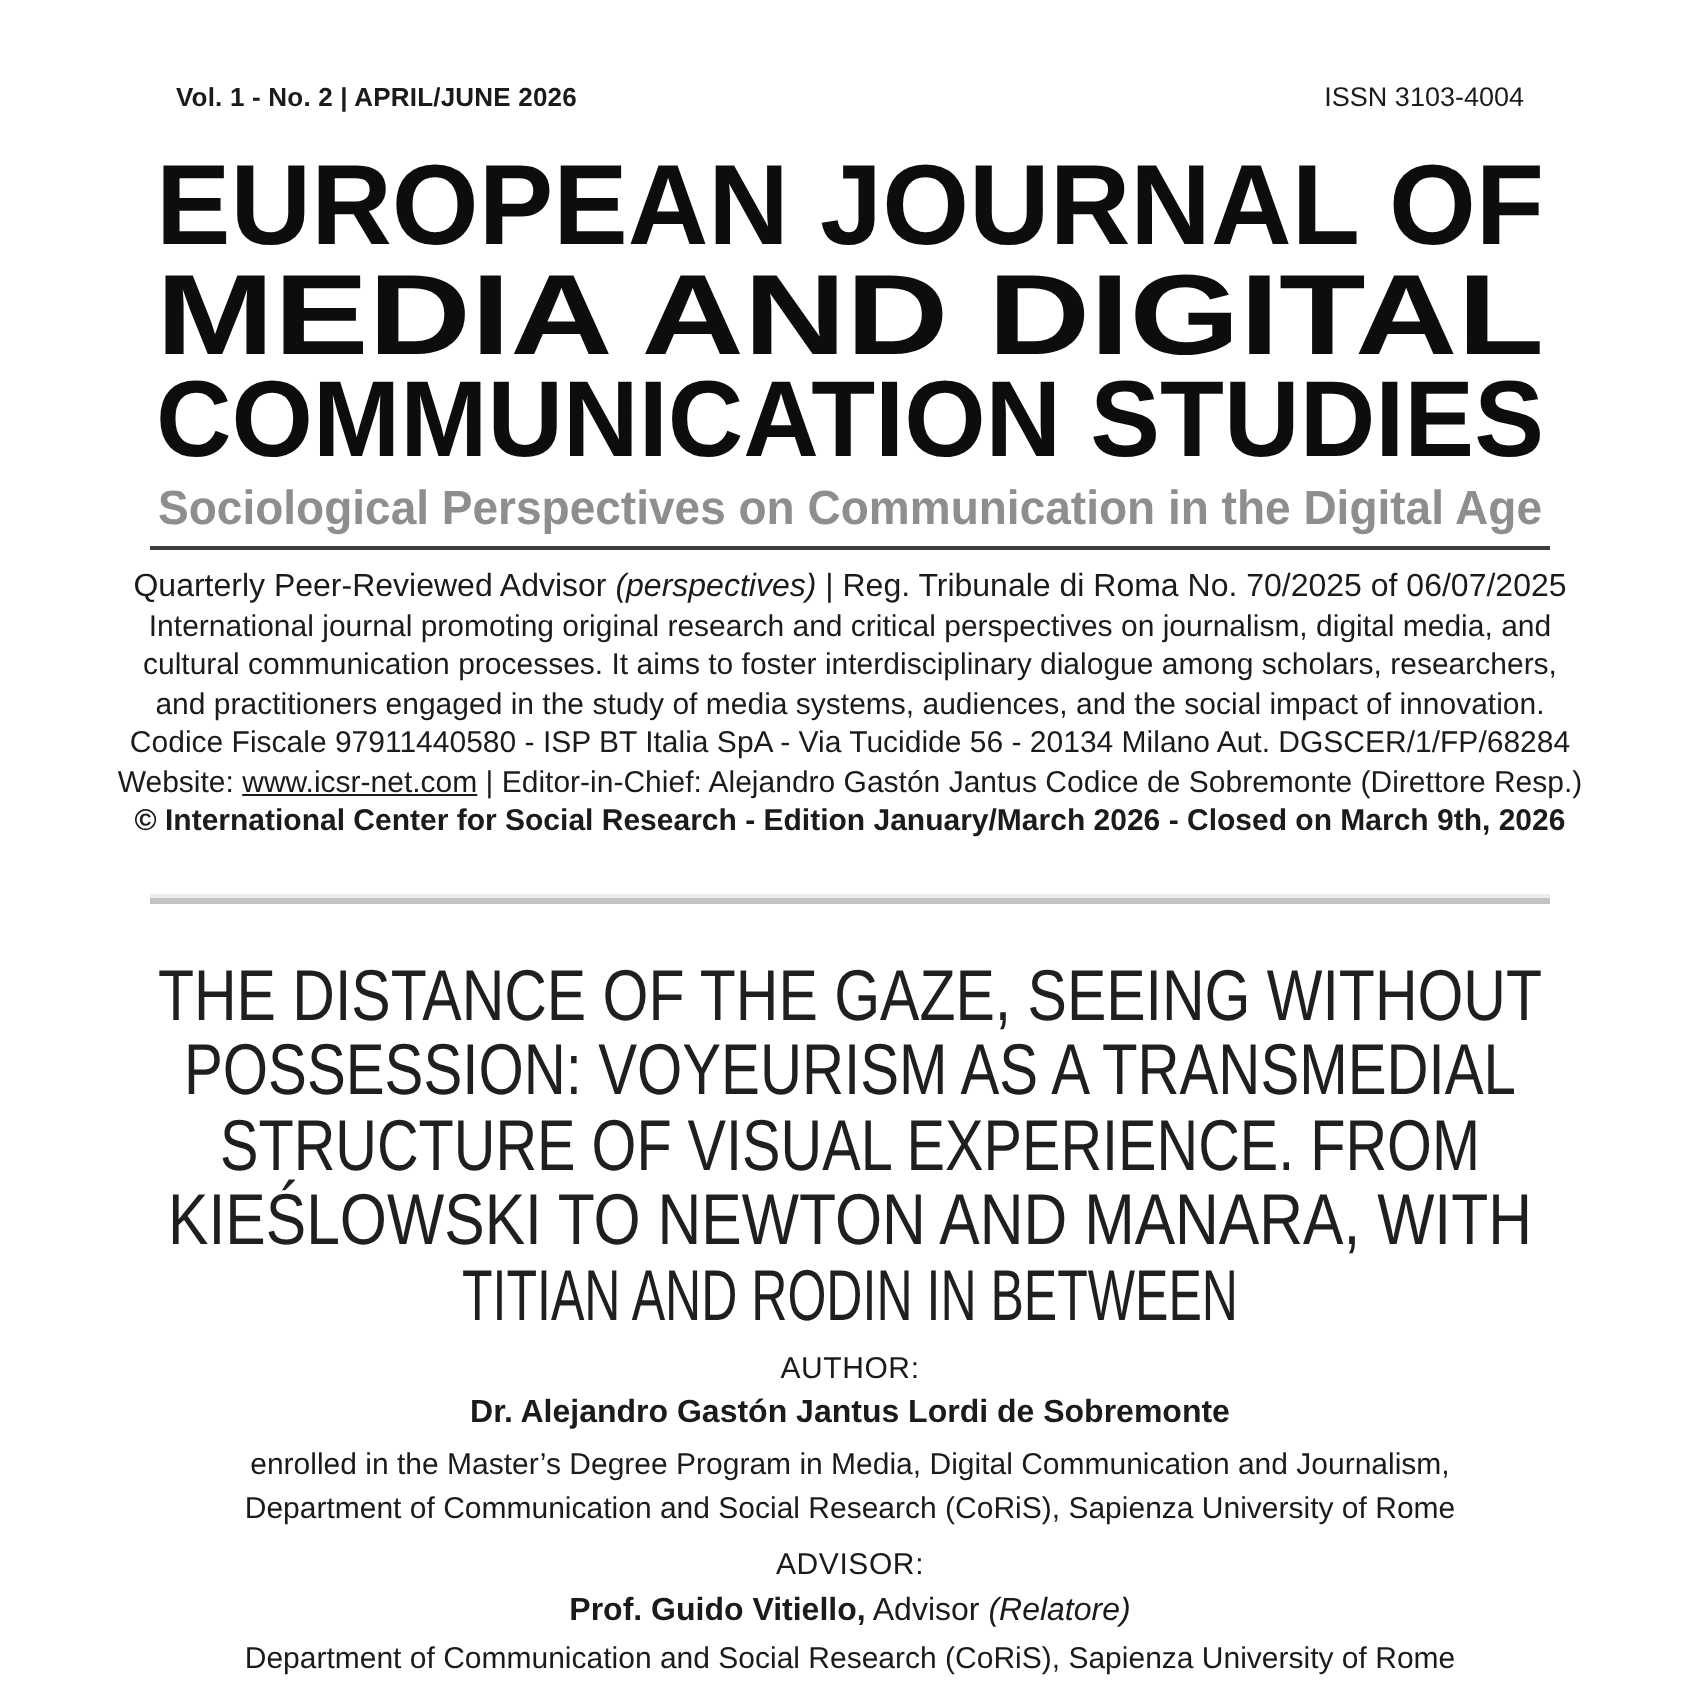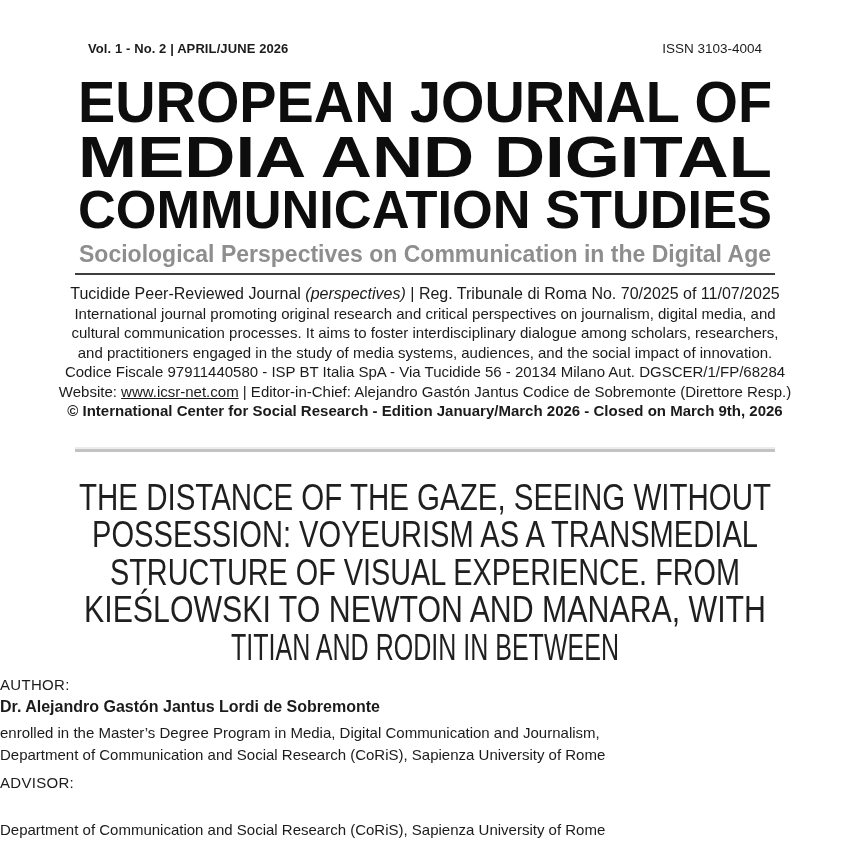--- a/index.html
+++ b/index.html
@@ -41,21 +41,21 @@
   .url{color:inherit;text-decoration:underline;cursor:pointer;}
   
   .rule-gray{position:absolute;top:449px;left:75px;width:700px;height:3px;background:#c3c3c3;box-shadow:0 -2px 0 #ececec;}
   
   .title-svg{position:absolute;top:480px;left:78px;}
   .title-svg text{
     font-family:"Liberation Sans","DejaVu Sans",sans-serif;
     font-weight:400;font-size:36px;fill:#1f1f1f;
   }
   
-  .center-line{position:absolute;left:0;width:850px;text-align:left;white-space:nowrap;}
+  .center-line{position:absolute;left:0;width:850px;text-align:center;white-space:nowrap;}
   .label-line{font-size:15px;letter-spacing:.3px;}
   .author-label{top:676px;}
   .author-name{top:698px;font-size:16px;font-weight:bold;}
   .affil-1{top:724px;font-size:15px;}
   .affil-2{top:746px;font-size:15px;}
   .advisor-label{top:774px;}
   .advisor-line{top:797px;font-size:16px;}
   .advisor-line b{font-weight:bold;}
   .advisor-line em{font-style:italic;}
   .advisor-affil{top:821px;font-size:15px;}
@@ -76,21 +76,21 @@
     <text class="m3" x="347" y="151" text-anchor="middle" textLength="694" lengthAdjust="spacingAndGlyphs">COMMUNICATION STUDIES</text>
   </svg>
 
   <svg class="tagline-svg" width="694" height="30" viewBox="0 0 694 30">
     <text x="347" y="22" text-anchor="middle" textLength="692" lengthAdjust="spacingAndGlyphs">Sociological Perspectives on Communication in the Digital Age</text>
   </svg>
 
   <div class="rule-dark"></div>
 
   <div class="imprint">
-    <div class="imp-line imp-first"><span>Tucidide Peer-Reviewed Journal </span><em>(perspectives)</em><span> | Reg. Tribunale di Roma No. 70/2025 of 11/07/2025</span></div>
+    <div class="imp-line imp-first"><span>Quarterly Peer-Reviewed Advisor </span><em>(perspectives)</em><span> | Reg. Tribunale di Roma No. 70/2025 of 06/07/2025</span></div>
     <div class="imp-line">International journal promoting original research and critical perspectives on journalism, digital media, and</div>
     <div class="imp-line">cultural communication processes. It aims to foster interdisciplinary dialogue among scholars, researchers,</div>
     <div class="imp-line">and practitioners engaged in the study of media systems, audiences, and the social impact of innovation.</div>
     <div class="imp-line">Codice Fiscale 97911440580 - ISP BT Italia SpA - Via Tucidide 56 - 20134 Milano Aut. DGSCER/1/FP/68284</div>
     <div class="imp-line"><span>Website: </span><a class="url">www.icsr-net.com</a><span> | Editor-in-Chief: Alejandro Gastón Jantus Codice de Sobremonte (Direttore Resp.)</span></div>
     <div class="imp-line copyright">© International Center for Social Research - Edition January/March 2026 - Closed on March 9th, 2026</div>
   </div>
 
   <div class="rule-gray"></div>
 
@@ -101,15 +101,16 @@
     <text x="347" y="142" text-anchor="middle" textLength="682" lengthAdjust="spacingAndGlyphs">KIEŚLOWSKI TO NEWTON AND MANARA, WITH</text>
     <text x="347" y="180" text-anchor="middle" textLength="388" lengthAdjust="spacingAndGlyphs">TITIAN AND RODIN IN BETWEEN</text>
   </svg>
 
   <div class="center-line label-line author-label">AUTHOR:</div>
   <div class="center-line author-name">Dr. Alejandro Gastón Jantus Lordi de Sobremonte</div>
   <div class="center-line affil-1">enrolled in the Master’s Degree Program in Media, Digital Communication and Journalism,</div>
   <div class="center-line affil-2">Department of Communication and Social Research (CoRiS), Sapienza University of Rome</div>
 
   <div class="center-line label-line advisor-label">ADVISOR:</div>
+  <div class="center-line advisor-line"><b>Prof. Guido Vitiello,</b> <span>Advisor</span> <em>(Relatore)</em></div>
   <div class="center-line advisor-affil">Department of Communication and Social Research (CoRiS), Sapienza University of Rome</div>
 
 </div>
 
 </body></html>

